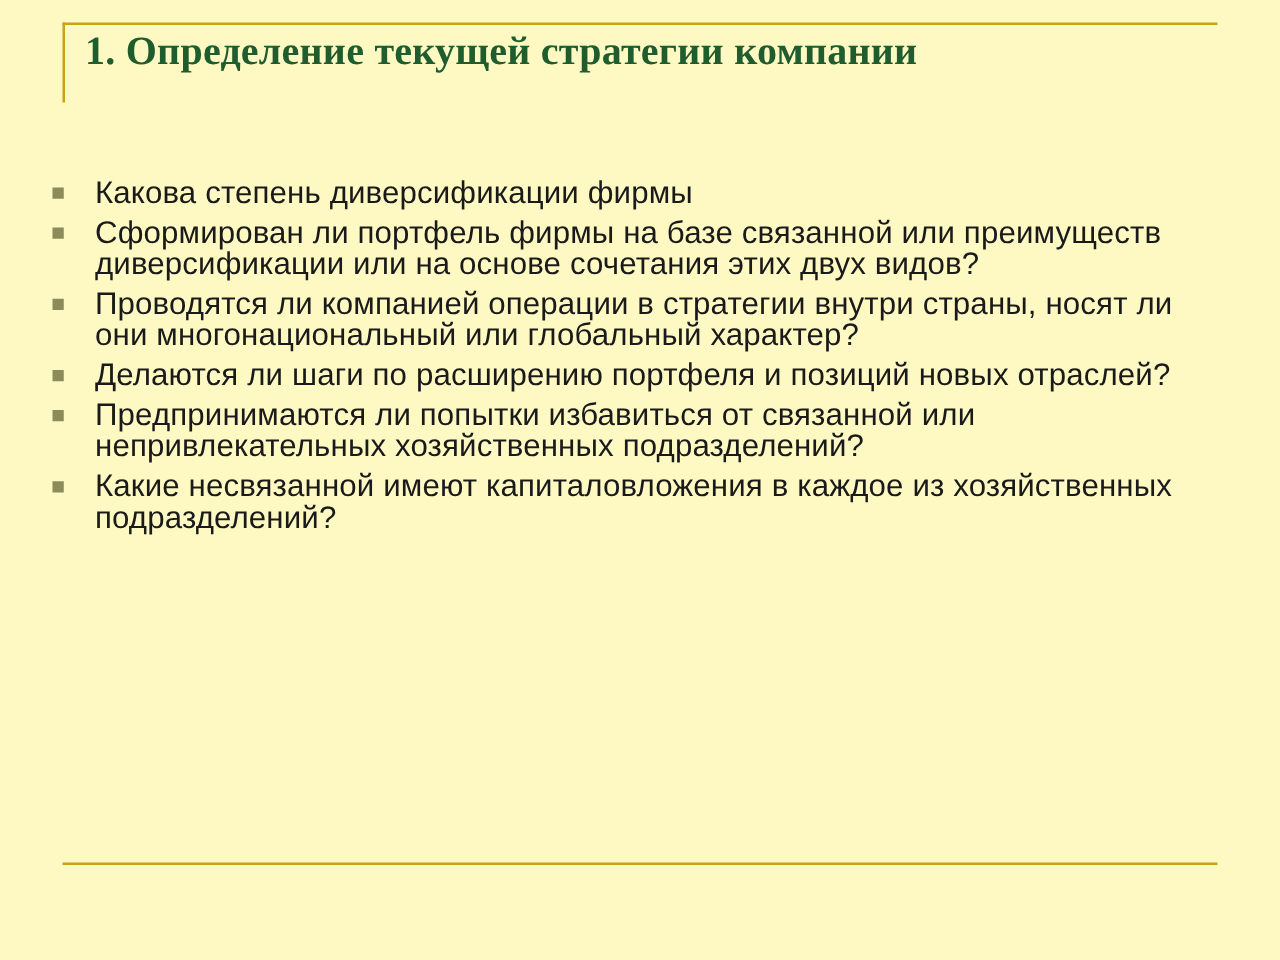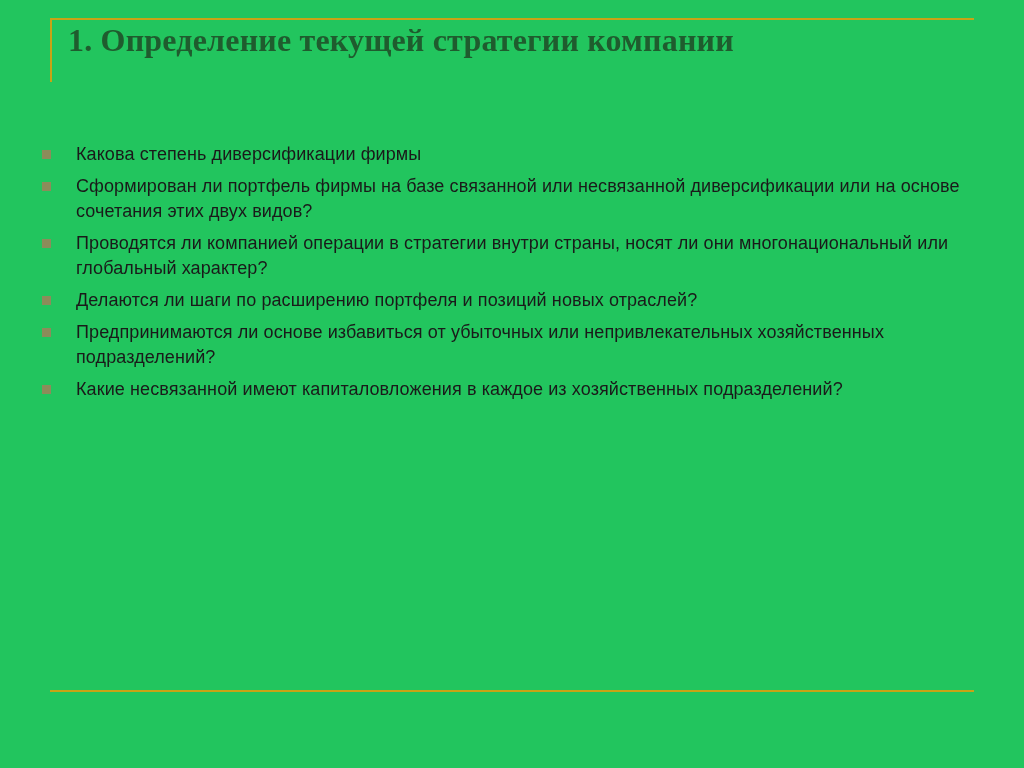--- a/index.html
+++ b/index.html
@@ -10,21 +10,21 @@
     width: 1024px;
     height: 768px;
     background: #ffffff;
     font-family: "Liberation Sans", sans-serif;
     overflow: hidden;
   }
   .slide {
     position: relative;
     width: 1024px;
     height: 768px;
-    background: #22c55e;
+    background: #fef9c3;
     box-sizing: border-box;
   }
 
   
   .title-area {
     position: absolute;
     left: 50px;
     top: 18px;
     width: 924px;
     height: 64px;
@@ -66,21 +66,21 @@
   }
   ul.bullets {
     list-style: none;
     margin: 0;
     padding: 0;
   }
   ul.bullets > li {
     position: relative;
     padding-left: 40px;
     margin-bottom: 7px;
-    font-size: 18px;
+    font-size: 25px;
     line-height: 25px;
     color: #1a1a1a;
     letter-spacing: 0.1px;
   }
   ul.bullets > li .marker {
     position: absolute;
     left: 6px;
     top: 8px;
     width: 9px;
     height: 9px;
@@ -113,33 +113,33 @@
   </div>
 
   <div class="body-area">
     <ul class="bullets">
       <li>
         <span class="marker"></span>
         <span class="bullet-text">Какова степень диверсификации фирмы</span>
       </li>
       <li>
         <span class="marker"></span>
-        <span class="bullet-text">Сформирован ли портфель фирмы на базе связанной или несвязанной диверсификации или на основе сочетания этих двух видов?</span>
+        <span class="bullet-text">Сформирован ли портфель фирмы на базе связанной или преимуществ диверсификации или на основе сочетания этих двух видов?</span>
       </li>
       <li>
         <span class="marker"></span>
         <span class="bullet-text">Проводятся ли компанией операции в стратегии внутри страны, носят ли они многонациональный или глобальный характер?</span>
       </li>
       <li>
         <span class="marker"></span>
         <span class="bullet-text">Делаются ли шаги по расширению портфеля и позиций новых отраслей?</span>
       </li>
       <li>
         <span class="marker"></span>
-        <span class="bullet-text">Предпринимаются ли основе избавиться от убыточных или непривлекательных хозяйственных подразделений?</span>
+        <span class="bullet-text">Предпринимаются ли попытки избавиться от связанной или непривлекательных хозяйственных подразделений?</span>
       </li>
       <li>
         <span class="marker"></span>
         <span class="bullet-text">Какие несвязанной имеют капиталовложения в каждое из хозяйственных подразделений?</span>
       </li>
     </ul>
   </div>
 
   <div class="bottom-rule"></div>
 </div>

